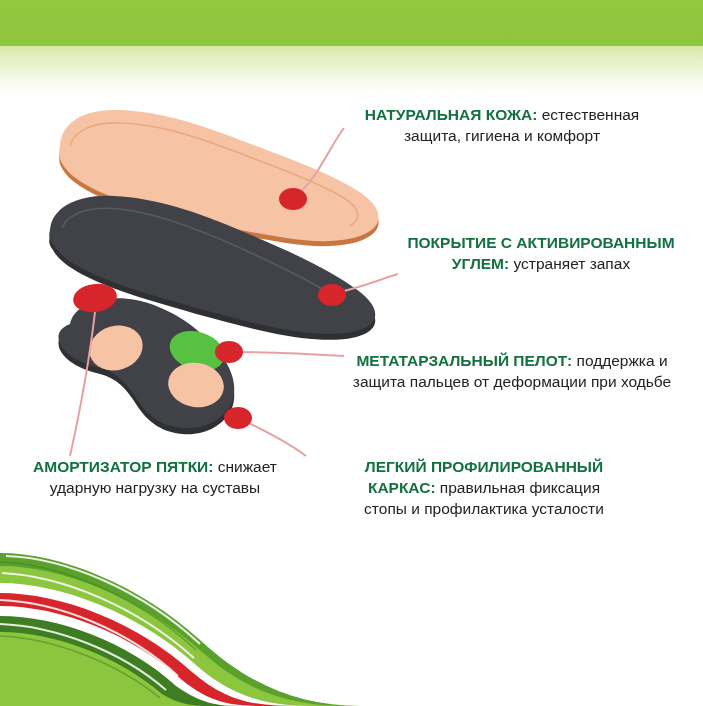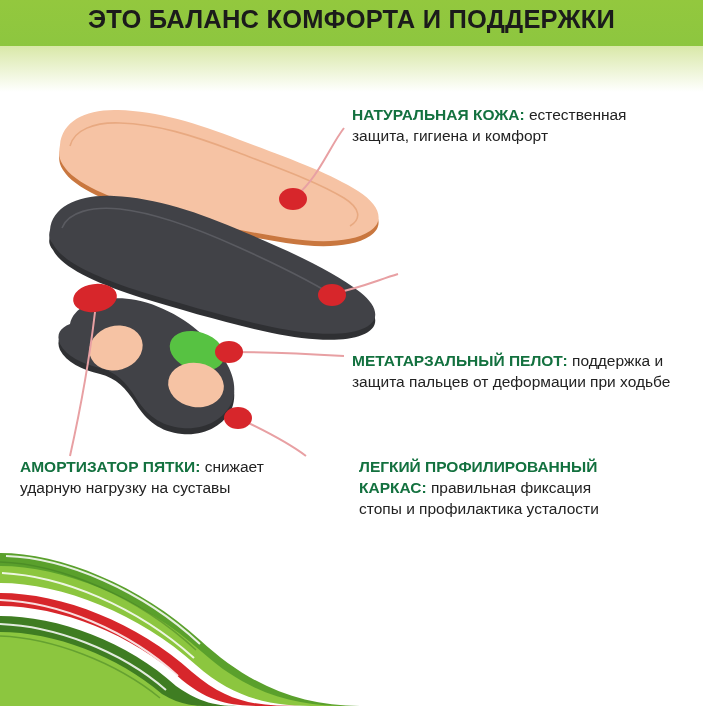--- a/index.html
+++ b/index.html
@@ -58,20 +58,21 @@
     width: 703px;
     height: 706px;
   }
 
   
   .callout {
     position: absolute;
     color: #222222;
     font-size: 15.5px;
     line-height: 21px;
+    text-align: center;
   }
   .callout b {
     color: #13713f;
     font-weight: bold;
   }
   .callout .plain {
     color: #222222;
     font-weight: normal;
   }
 
@@ -81,21 +82,20 @@
   #c-heel    { left: 20px;  top: 456px; width: 270px; }
   #c-frame   { left: 314px; top: 456px; width: 250px; margin-left: 45px; }
 </style>
 </head>
 <body>
 
 <div id="stage">
 
   <div class="top-band"></div>
   <div class="top-fade"></div>
-  <div class="headline">ЭТО БАЛАНС КОМФОРТА И ПОДДЕРЖКИ</div>
 
   <svg id="art" viewBox="0 0 703 706">
 
     <g>
       <path d="M0 553 C 60 553 140 585 200 640 C 250 686 300 706 360 706 L 0 706 Z" fill="#5aa02c"></path>
       <path d="M0 566 C 62 566 142 598 202 652 C 250 695 296 706 350 706 L 0 706 Z" fill="#8cc63f"></path>
       <path d="M0 583 C 62 583 140 614 196 665 C 238 702 276 706 320 706 L 0 706 Z" fill="#ffffff"></path>
       <path d="M0 593 C 62 593 138 623 192 672 C 230 705 262 706 300 706 L 0 706 Z" fill="#d7262b"></path>
       <path d="M0 606 C 60 606 132 634 182 680 C 214 706 238 706 268 706 L 0 706 Z" fill="#ffffff"></path>
       <path d="M0 616 C 58 616 128 642 176 686 C 204 706 222 706 246 706 L 0 706 Z" fill="#3f7d22"></path>
@@ -206,20 +206,24 @@
       <ellipse cx="229" cy="352" rx="14" ry="11" fill="#d7262b"></ellipse>
       <ellipse cx="238" cy="418" rx="14" ry="11" fill="#d7262b"></ellipse>
     </g>
   </svg>
 
   <div class="callout" id="c-leather">
     <b>НАТУРАЛЬНАЯ КОЖА:</b>
     <span class="plain">естественная защита, гигиена и комфорт</span>
   </div>
 
+  <div class="callout" id="c-carbon">
+    <b>ПОКРЫТИЕ С АКТИВИРОВАННЫМ УГЛЕМ:</b>
+    <span class="plain">устраняет запах</span>
+  </div>
 
   <div class="callout" id="c-heel">
     <b>АМОРТИЗАТОР ПЯТКИ:</b>
     <span class="plain">снижает ударную нагрузку на суставы</span>
   </div>
 
   <div class="callout" id="c-pelot">
     <b>МЕТАТАРЗАЛЬНЫЙ ПЕЛОТ:</b>
     <span class="plain">поддержка и защита пальцев от деформации при ходьбе</span>
   </div>

